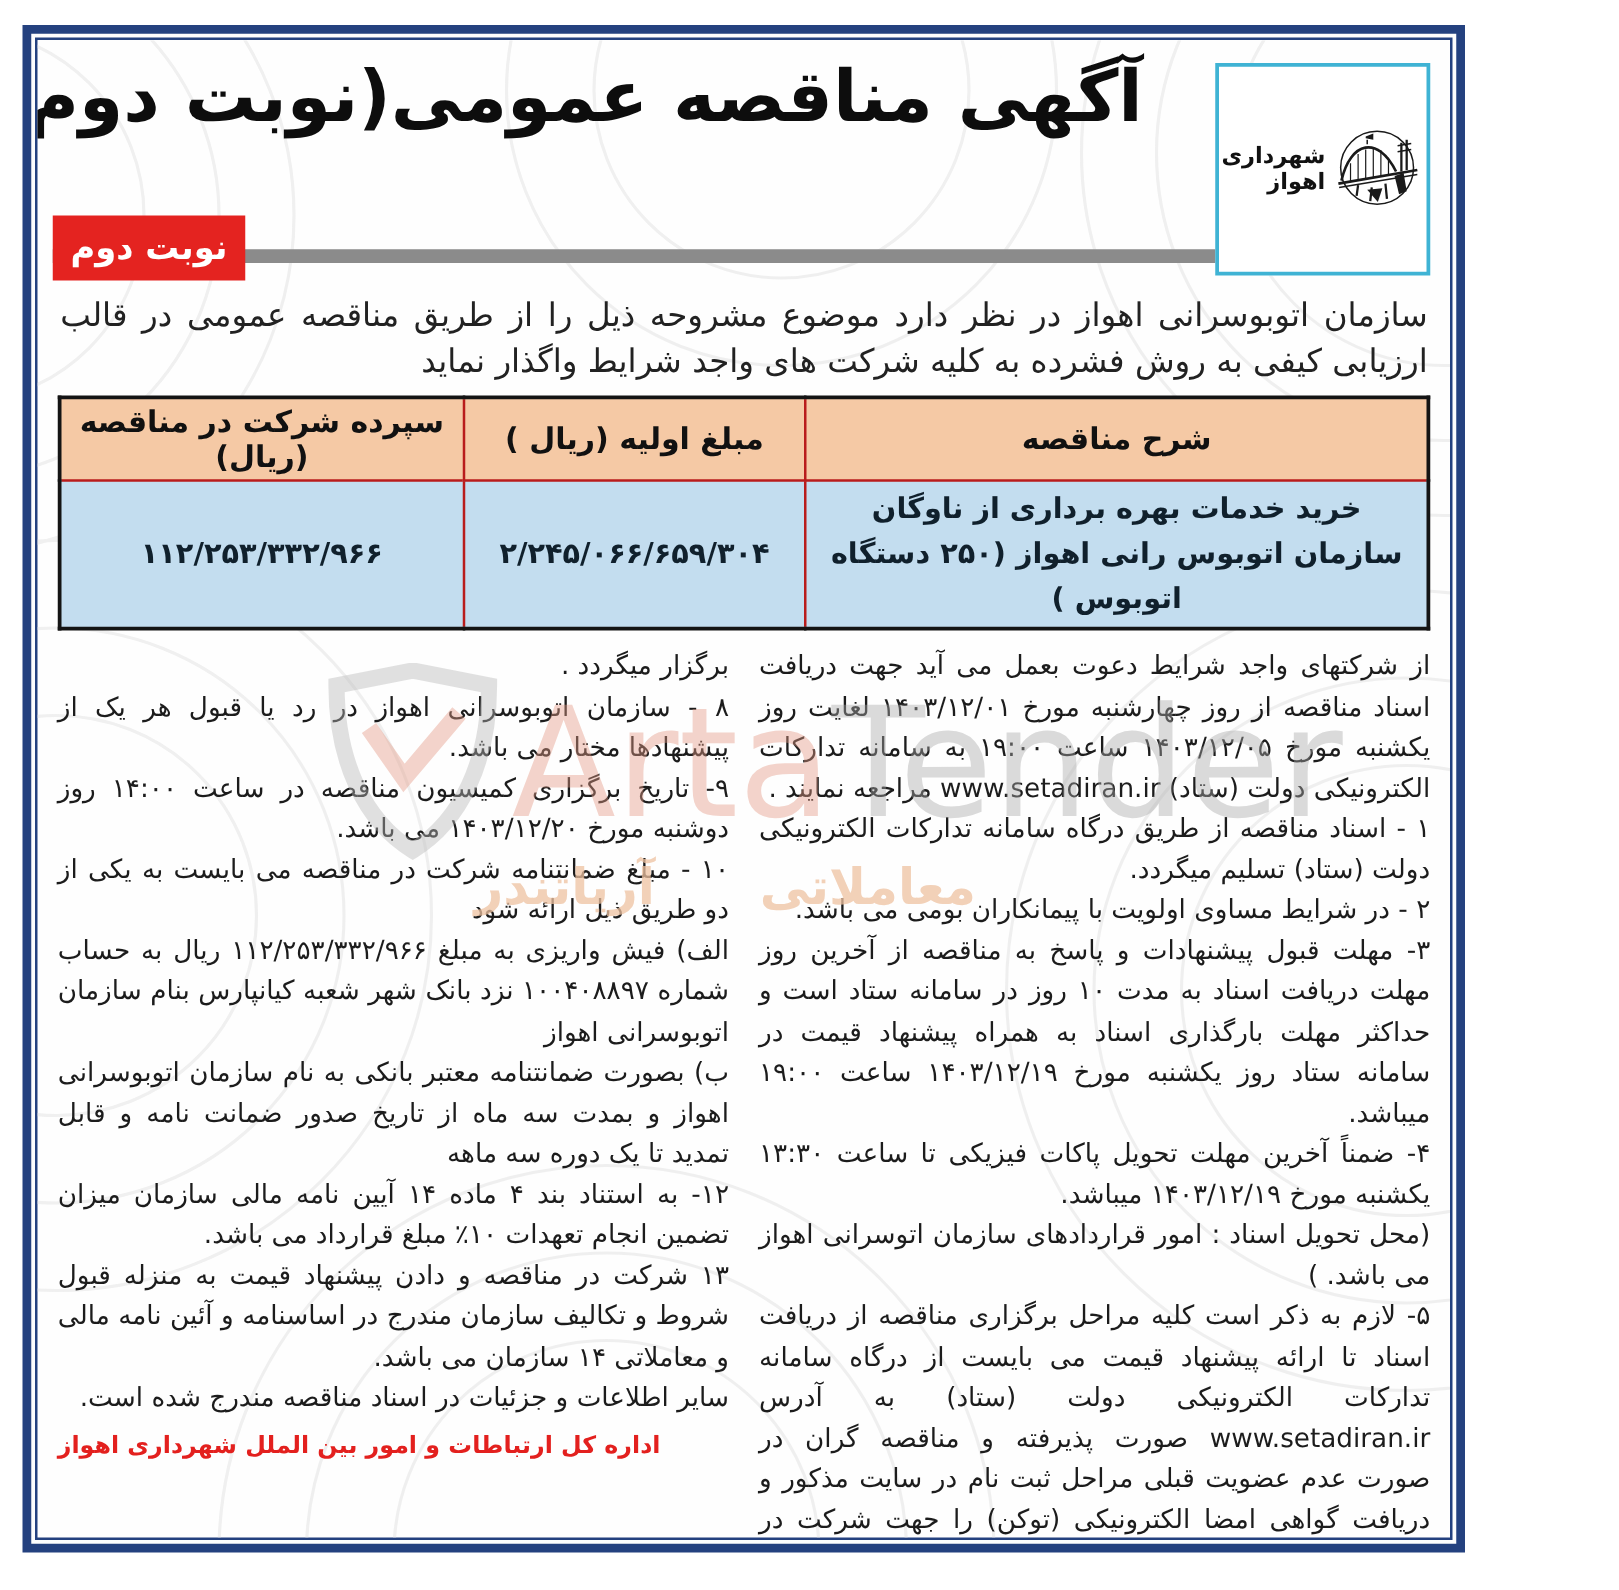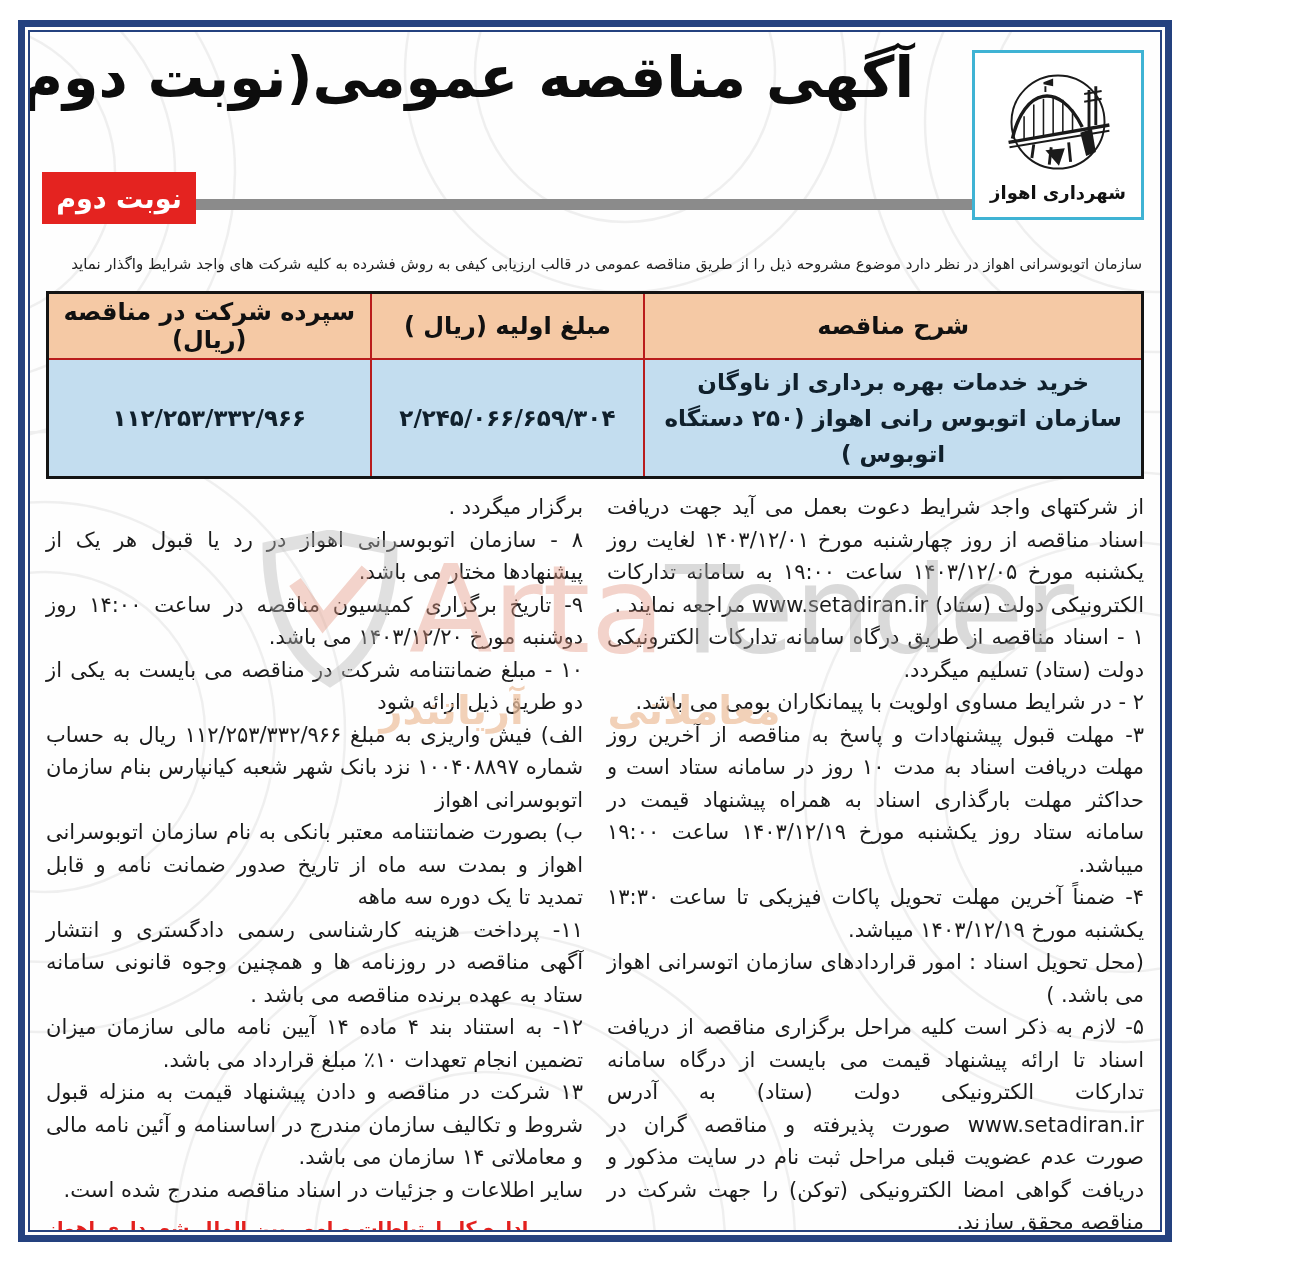--- a/index.html
+++ b/index.html
@@ -33,44 +33,44 @@
     position:absolute; top:6px; left:220px; right:230px;
     text-align:center;
     font-size:57px; font-weight:bold; color:#0d0d0d;
     letter-spacing:-2px; white-space:nowrap;
   }
   .logo-box {
     position:absolute; top:12px; right:0px;
     width:172px; height:170px;
     border:3px solid #3fb3d4; box-sizing:border-box;
     background:#fff;
-    display:flex; flex-direction:column; align-items:center; justify-content:center;
+    display:flex; flex-direction:row; align-items:center; justify-content:center;
     gap:2px; z-index:3;
   }
   .logo-caption { font-size:18px; font-weight:bold; color:#111; }
   .graybar {
     position:absolute; left:-4px; bottom:16px;
     width:992px; height:11px; background:#8b8b8b; z-index:2;
   }
   .badge {
     position:absolute; left:-4px; bottom:2px;
     width:154px; height:52px;
     background:#e42320; color:#ffffff;
     font-size:27px; font-weight:bold;
     display:flex; align-items:center; justify-content:center;
     z-index:3;
     text-align:center;
   }
 
   
   .intro {
     position:relative; z-index:1;
-    font-size:15px; line-height:37px;
+    font-size:26px; line-height:37px;
     text-align:justify; color:#222;
-    margin:20px 2px 4px 2px;
+    margin:8px 2px 4px 2px;
   }
 
   
   table.tender {
     position:relative; z-index:1;
     width:100%; border-collapse:collapse;
     border:3px solid #141414;
     margin-top:8px;
   }
   table.tender th, table.tender td {
@@ -217,21 +217,20 @@
         <p>۵- لازم به ذکر است کلیه مراحل برگزاری مناقصه از دریافت اسناد تا ارائه پیشنهاد قیمت می بایست از درگاه سامانه تدارکات الکترونیکی دولت (ستاد) به آدرس www.setadiran.ir صورت پذیرفته و مناقصه گران در صورت عدم عضویت قبلی مراحل ثبت نام در سایت مذکور و دریافت گواهی امضا الکترونیکی (توکن) را جهت شرکت در مناقصه محقق سازند.</p>
 
       </div>
       <div class="col">
         <p>برگزار میگردد .</p>
         <p>۸ - سازمان اتوبوسرانی اهواز در رد یا قبول هر یک از پیشنهادها مختار می باشد.</p>
         <p>۹- تاریخ برگزاری کمیسیون مناقصه در ساعت ۱۴:۰۰ روز دوشنبه مورخ ۱۴۰۳/۱۲/۲۰  می باشد.</p>
         <p>۱۰ - مبلغ ضمانتنامه شرکت در مناقصه می بایست به یکی از دو طریق ذیل ارائه شود</p>
         <p>الف) فیش واریزی به مبلغ ۱۱۲/۲۵۳/۳۳۲/۹۶۶  ریال به حساب شماره ۱۰۰۴۰۸۸۹۷ نزد بانک شهر شعبه کیانپارس بنام سازمان اتوبوسرانی اهواز</p>
         <p>ب) بصورت ضمانتنامه معتبر بانکی به نام سازمان اتوبوسرانی اهواز و بمدت سه ماه از تاریخ صدور ضمانت نامه و قابل تمدید تا یک دوره سه ماهه</p>
-        <p>۱۱- پرداخت هزینه کارشناسی رسمی دادگستری و انتشار آگهی مناقصه در روزنامه ها و همچنین وجوه قانونی سامانه ستاد به عهده برنده مناقصه می باشد .</p>
         <p>۱۲- به استناد بند ۴ ماده ۱۴ آیین نامه مالی سازمان میزان تضمین انجام تعهدات ۱۰٪ مبلغ قرارداد می باشد.</p>
         <p>۱۳ شرکت در مناقصه و دادن پیشنهاد قیمت به منزله قبول شروط و تکالیف سازمان مندرج در اساسنامه و آئین نامه مالی و معاملاتی ۱۴ سازمان می باشد.</p>
         <p>سایر اطلاعات و جزئیات در اسناد مناقصه مندرج شده است.</p>
 
         <div class="footer-dept">اداره کل ارتباطات و امور بین الملل شهرداری اهواز</div>
       </div>
     </div>
 
     <div class="wm-center">
       <svg width="150" height="160" viewBox="0 0 150 160">

